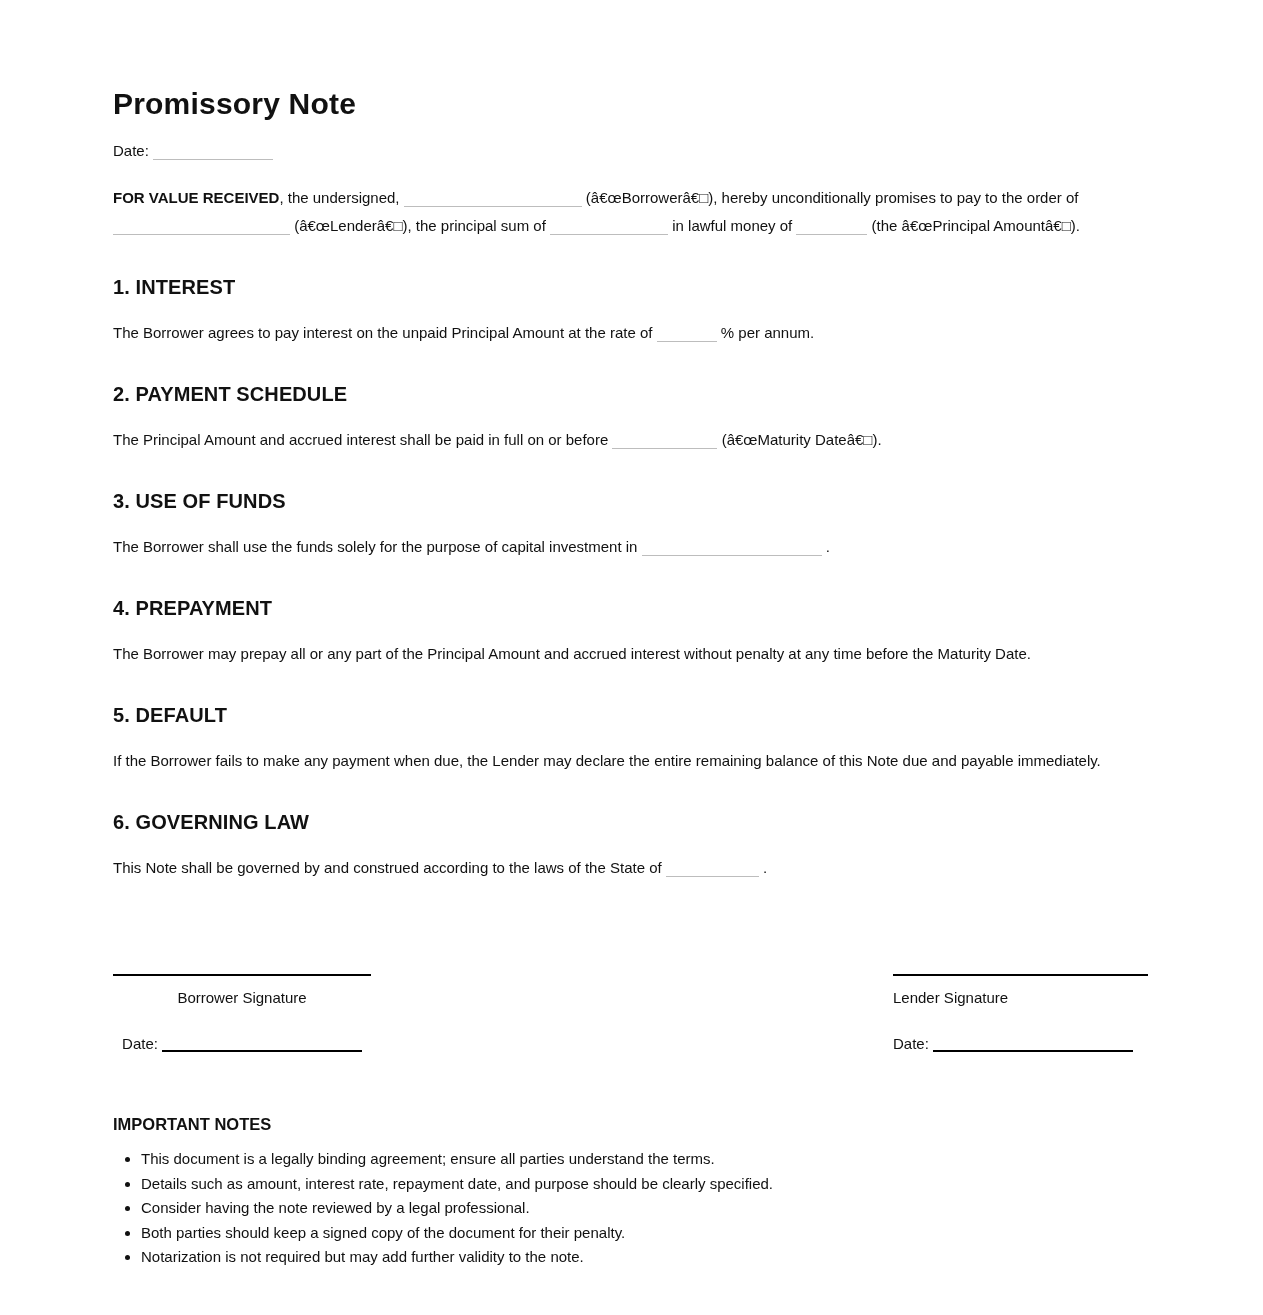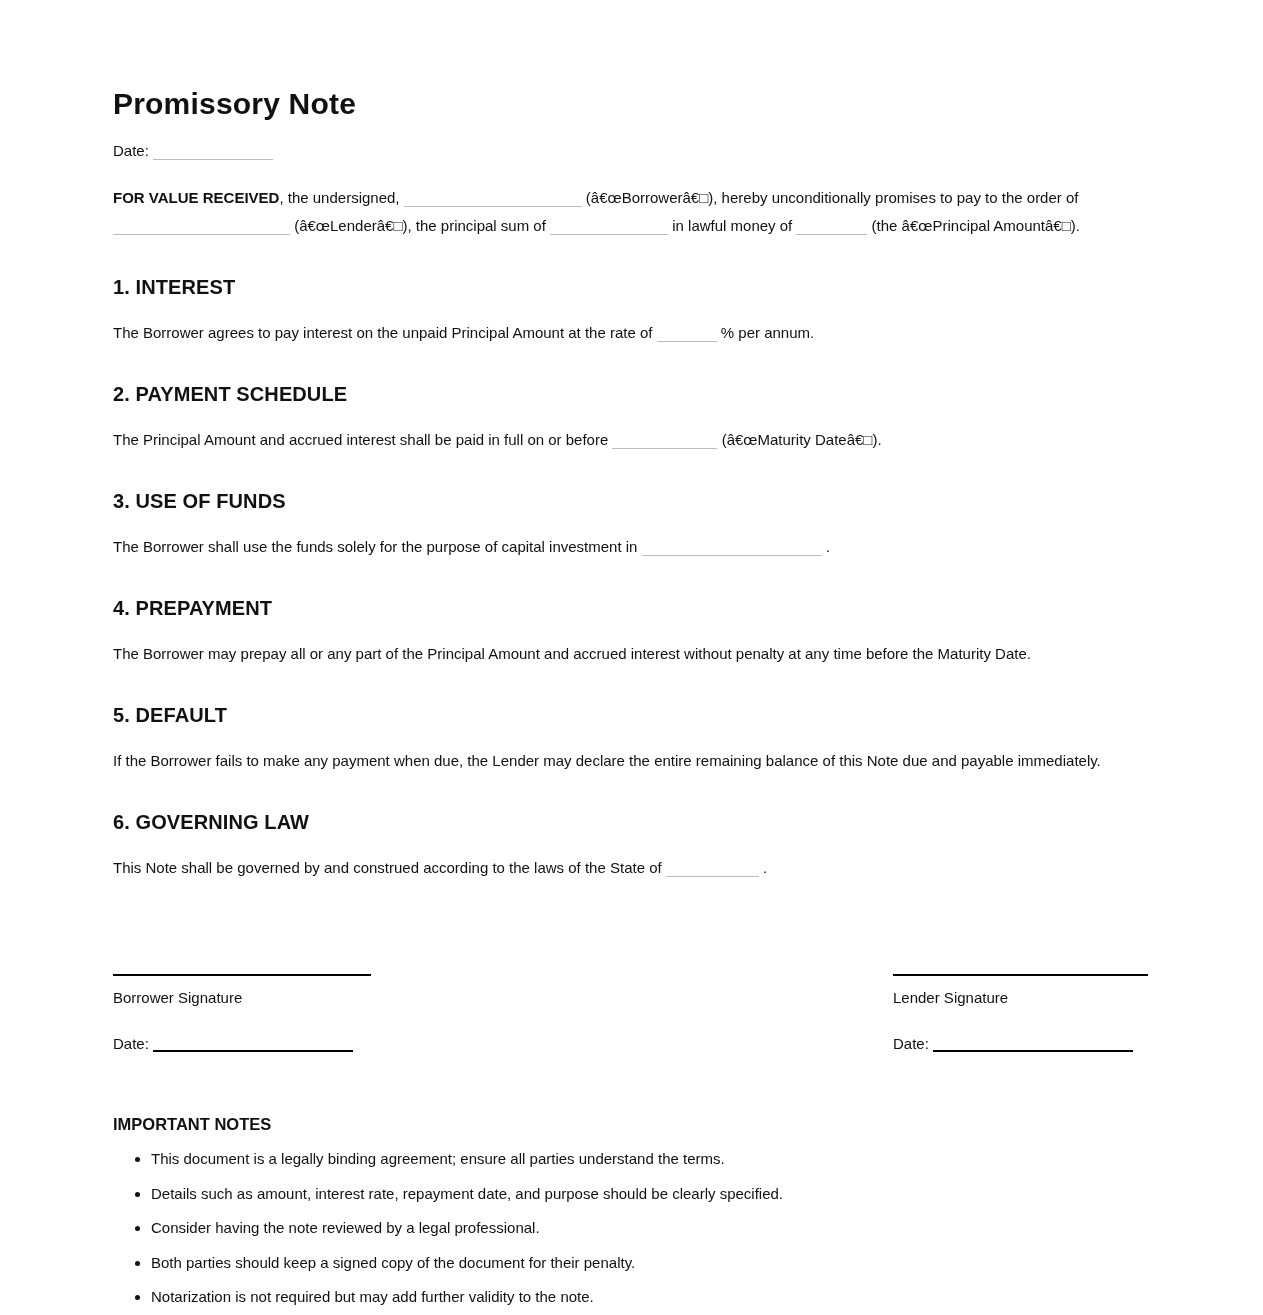--- a/index.html
+++ b/index.html
@@ -63,21 +63,21 @@
   .w178 { width: 178px; }
   .w180 { width: 180px; }
 
   
   .sig-row {
     display: flex;
     justify-content: space-between;
     margin-top: 92px;
     font-size: 15px;
   }
-  .sig-col-left  { width: 258px; }
+  .sig-col-left  { width: 258px; text-align: center; }
   .sig-col-right { width: 255px; }
   .sig-line {
     border-bottom: 2px solid #000000;
     height: 0;
   }
   .sig-label {
     margin-top: 12px;
     line-height: 20px;
   }
   .sig-date {
@@ -99,21 +99,21 @@
     line-height: 21px;
     font-weight: bold;
     margin: 60px 0 14px 0;
   }
   ul.notes-list {
     margin: 0;
     padding: 0 0 0 24px;
     font-size: 15px;
     line-height: 20.5px;
   }
-  ul.notes-list li { margin: 14px; padding: 0; }
+  ul.notes-list li { margin: 4px; padding: 0; }
 </style>
 </head>
 <body>
 
 <div class="page">
   <div class="content">
 
     <h1 class="doc-title">Promissory Note</h1>
 
     <div class="date-row">

